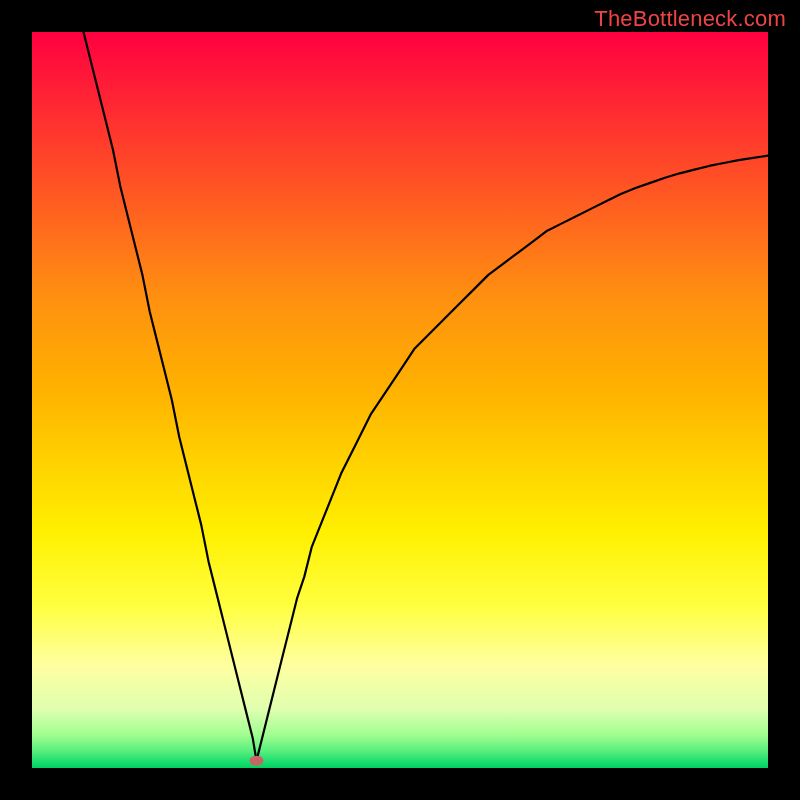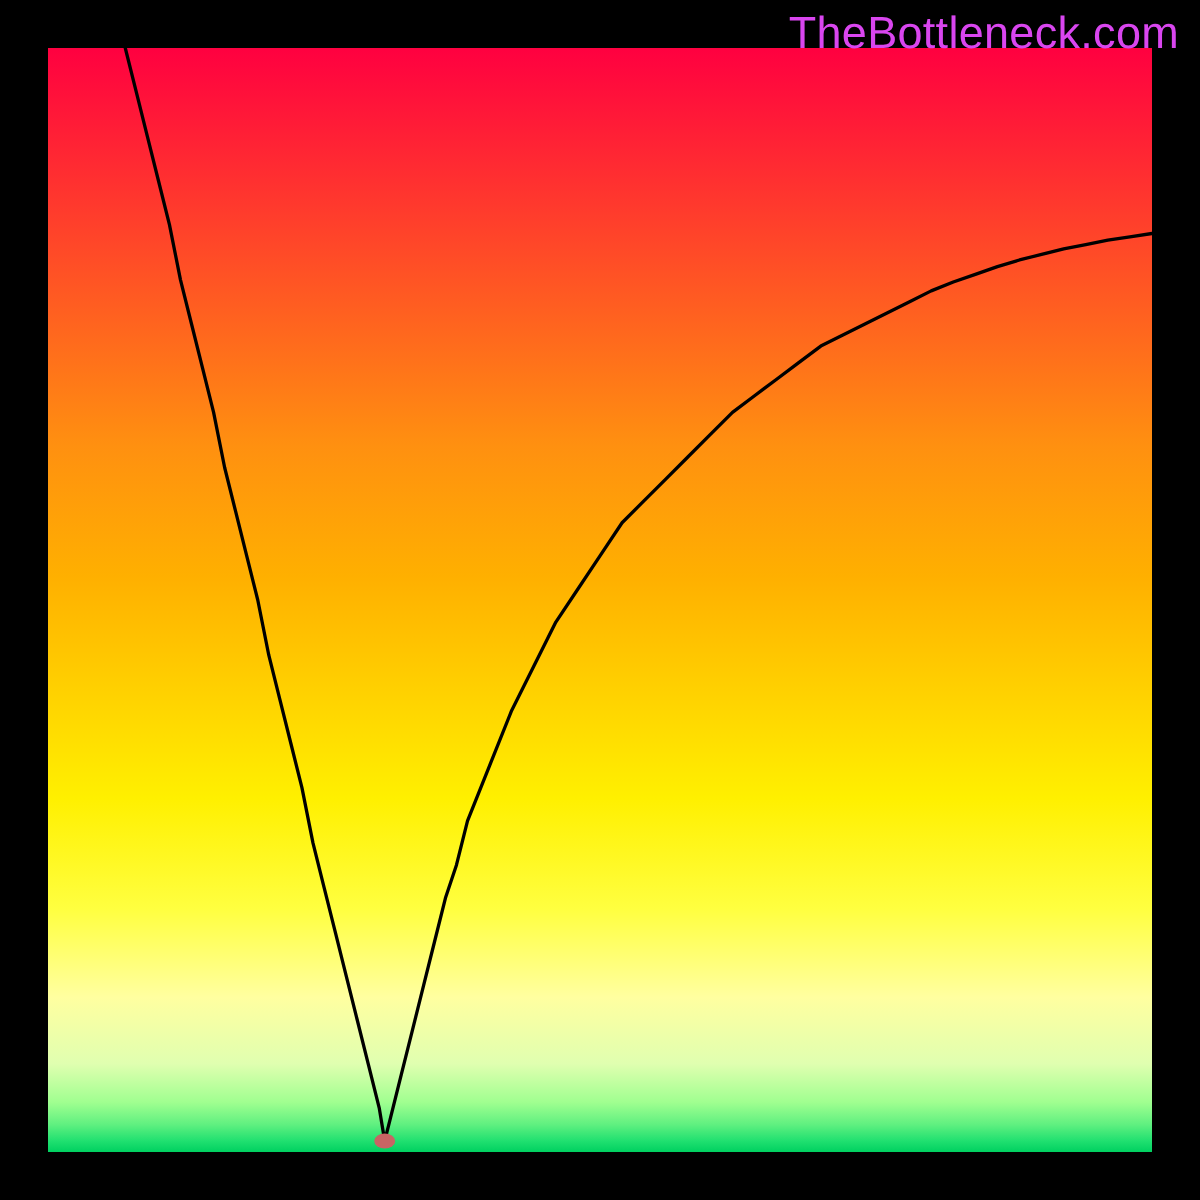--- a/index.html
+++ b/index.html
@@ -22,23 +22,23 @@
     top: 32px;
     width: 736px;
     height: 736px;
     overflow: hidden;
   }
   .watermark {
     position: absolute;
     top: 6px;
     right: 14px;
     font-family: Arial, Helvetica, sans-serif;
-    font-size: 30px;
+    font-size: 22px;
     font-weight: 500;
-    color: #d946ef;
+    color: #ef4444;
     letter-spacing: 0.2px;
   }
 </style>
 </head>
 <body>
 
 <div class="frame">
   <div class="plot-area">
     <svg width="736" height="736" viewBox="0 0 736 736" preserveAspectRatio="none">
       <defs>

